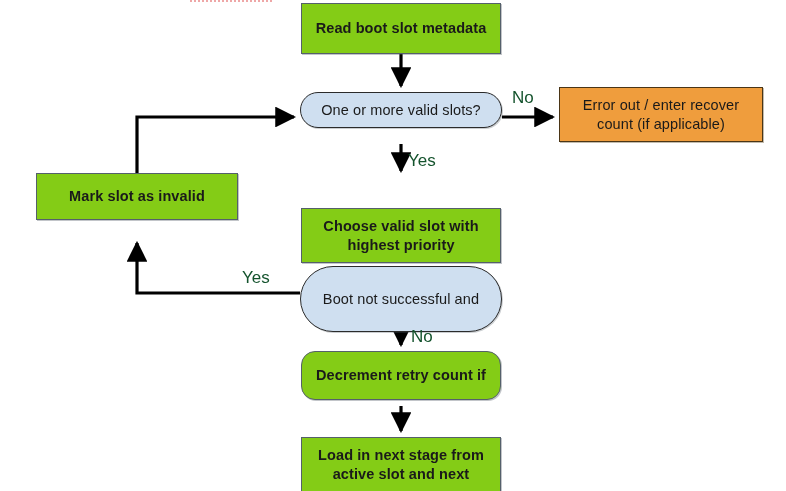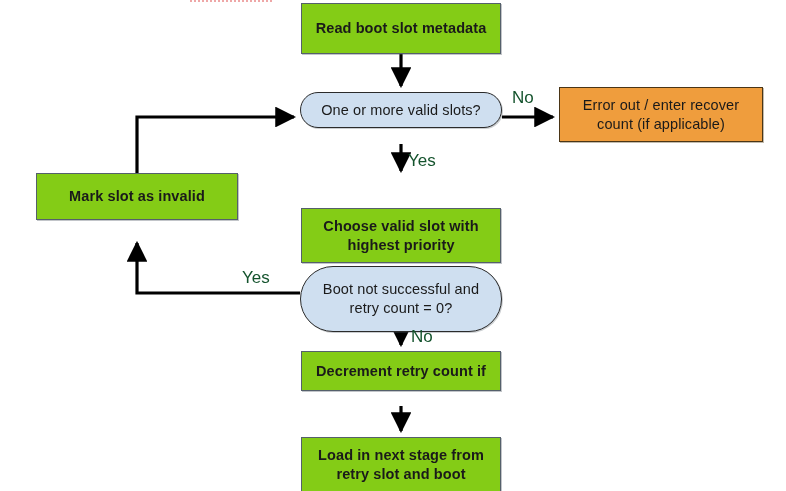--- a/index.html
+++ b/index.html
@@ -120,34 +120,33 @@
   <div class="node process" style="left:301px; top:166px; width:200px; height:55px;margin-top:42px;">
     <span class="txt">
       <span>Choose valid slot with</span><br>
       <span>highest priority</span>
     </span>
   </div>
 
   <div class="node decision" style="left:300px; top:266px; width:202px; height:66px;">
     <span class="txt">
       <span>Boot not successful and</span><br>
-      <span>retry count = 0?</span>
     </span>
   </div>
 
-  <div class="node process" style="left:301px; top:351px; width:200px; height:40px;">
+  <div class="node process" style="left:301px; top:351px; width:200px; height:49px;border-radius:14px;">
     <span class="txt">
       <span>Decrement retry count if</span><br>
     </span>
   </div>
 
   <div class="node process" style="left:301px; top:437px; width:200px; height:55px;">
     <span class="txt">
       <span>Load in next stage from</span><br>
-      <span>retry slot and boot</span>
+      <span>active slot and next</span>
     </span>
   </div>
 
   <div class="edge-label" style="left:512px; top:88px;">No</div>
   <div class="edge-label" style="left:408px; top:151px;">Yes</div>
   <div class="edge-label" style="left:242px; top:268px;">Yes</div>
   <div class="edge-label" style="left:411px; top:327px;">No</div>
 
 </div>
 

